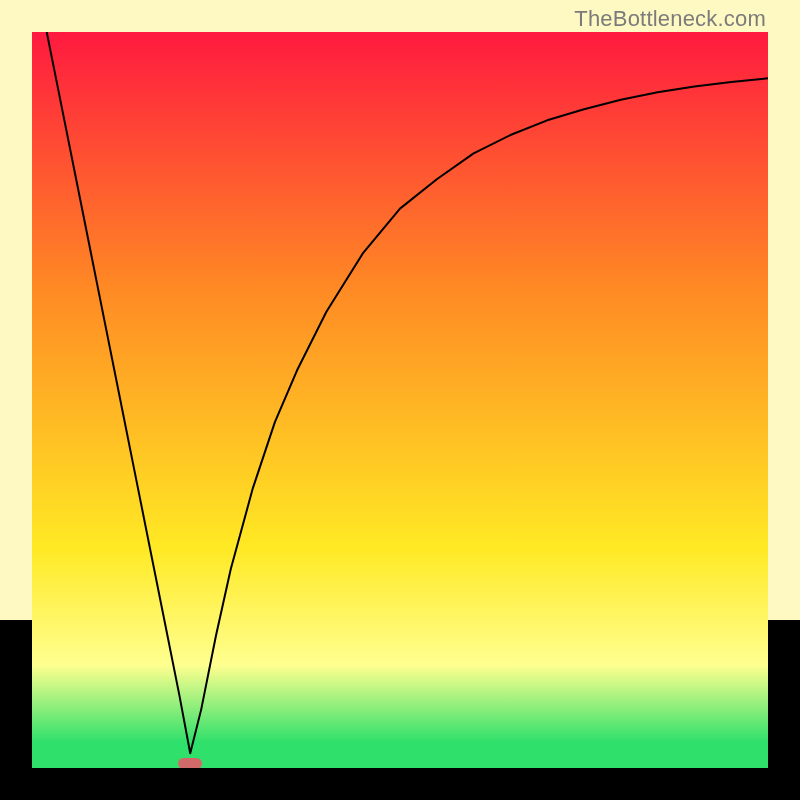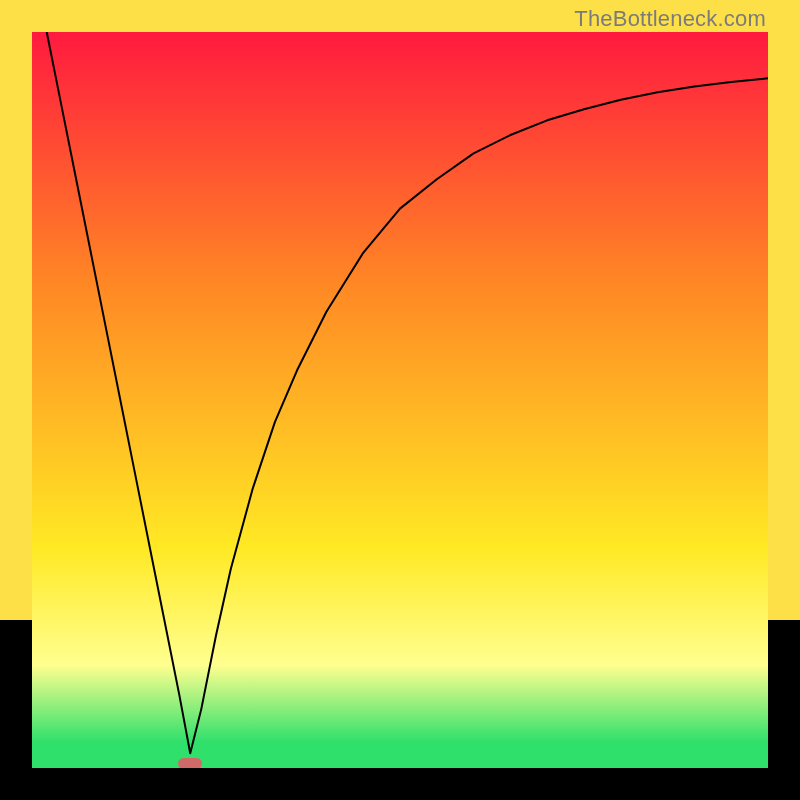--- a/index.html
+++ b/index.html
@@ -8,21 +8,21 @@
     width: 800px;
     height: 800px;
     background: #000;
     font-family: Arial, Helvetica, sans-serif;
     overflow: hidden;
   }
   .frame {
     position: relative;
     width: 800px;
     height: 620px;
-    background: #fde047;
+    background: #fef9c3;
   }
   .plot-area {
     position: absolute;
     left: 32px;
     top: 32px;
     width: 736px;
     height: 736px;
     overflow: hidden;
   }
   .gradient-bg {

